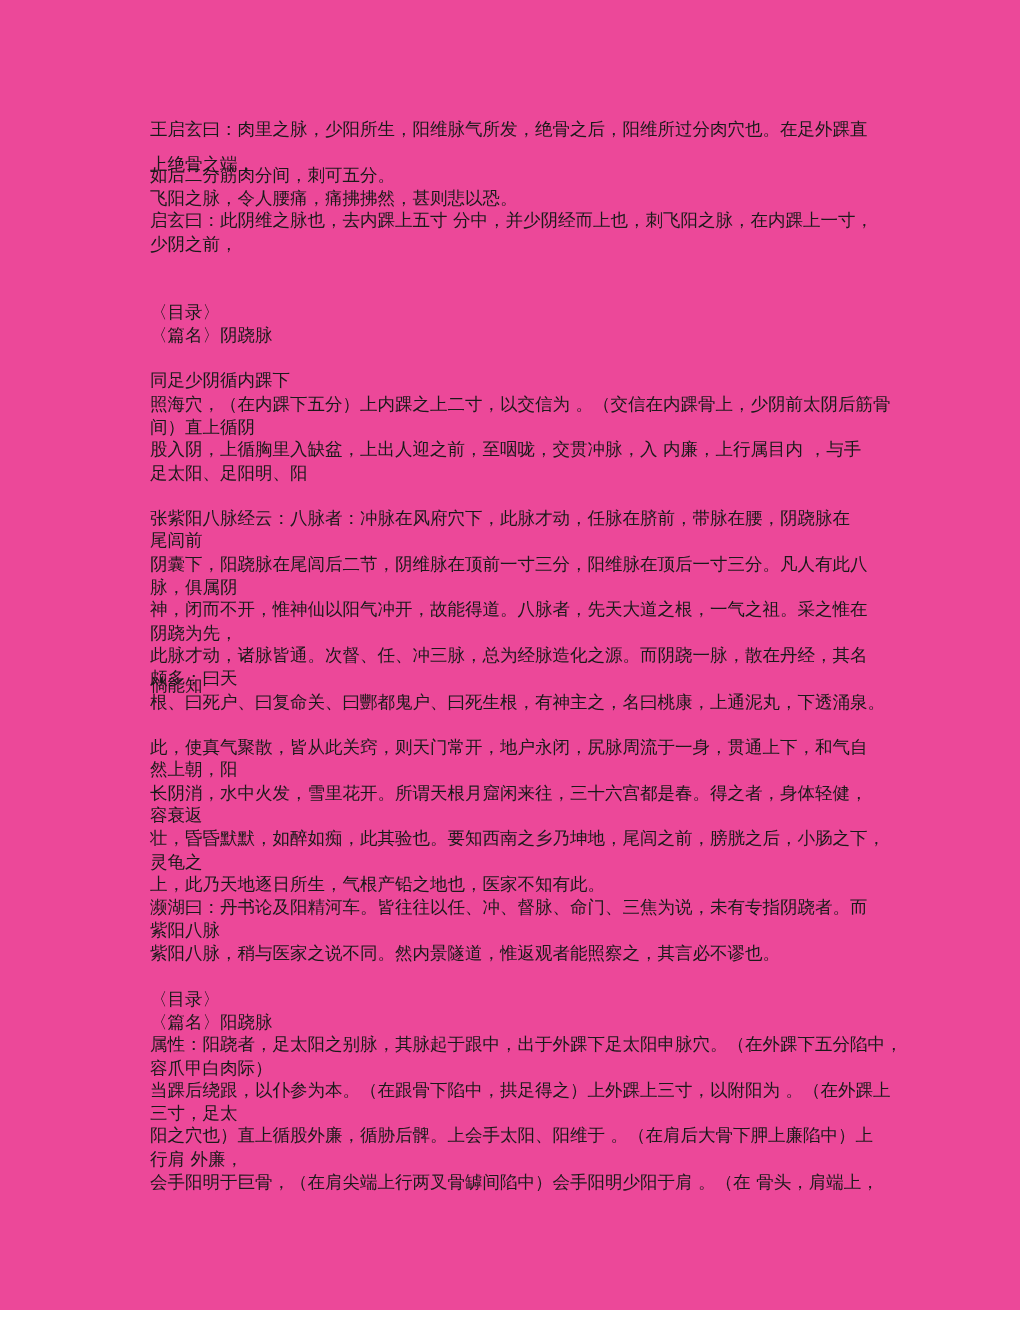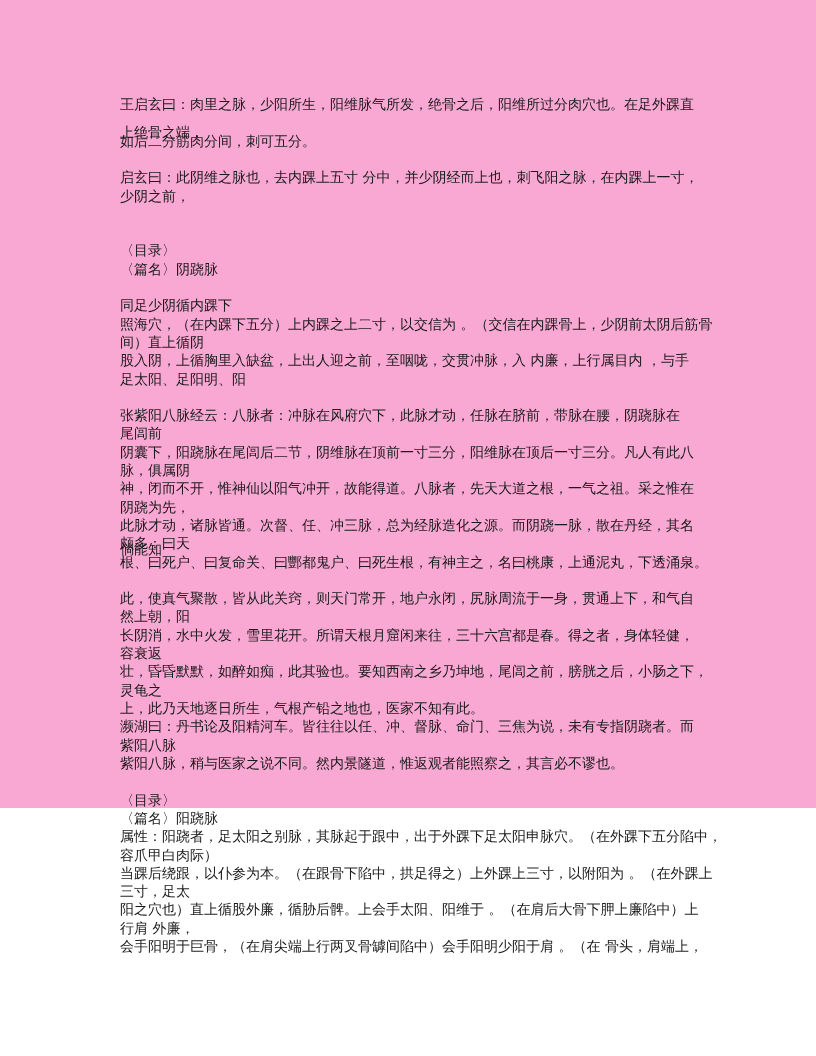--- a/index.html
+++ b/index.html
@@ -1,35 +1,36 @@
 <!DOCTYPE html>
 <html><head>
 <meta charset="utf-8">
 <style>
   html, body { margin: 0; padding: 0; background: #ffffff; }
   body { width: 816px; height: 1056px; position: relative; overflow: hidden; }
-  .page { position: absolute; left: 0; top: 0; width: 816px; height: 808px; background: #f9a8d4; }
+  .page { position: absolute; left: 0; top: 0; width: 816px; height: 1048px; background: #ec4899; }
   .line {
     position: absolute;
     left: 120px;
     white-space: nowrap;
     font-family: "DejaVu Serif", "Liberation Serif", serif;
     font-size: 14px;
     line-height: 18px;
     color: #1a1a1a;
     letter-spacing: 0px;
   }
 </style>
 </head>
 <body>
 
 <div class="page">
   <div class="line" style="top:95px">王启玄曰：肉里之脉，少阳所生，阳维脉气所发，绝骨之后，阳维所过分肉穴也。在足外踝直</div>
   <div class="line" style="top:123px">上绝骨之端，</div>
   <div class="line" style="top:132px">如后二分筋肉分间，刺可五分。</div>
+  <div class="line" style="top:150px">飞阳之脉，令人腰痛，痛拂拂然，甚则悲以恐。</div>
   <div class="line" style="top:168px">启玄曰：此阴维之脉也，去内踝上五寸 分中，并少阴经而上也，刺飞阳之脉，在内踝上一寸，</div>
   <div class="line" style="top:187px">少阴之前，</div>
   <div class="line" style="top:223px"></div>
   <div class="line" style="top:241px">〈目录〉</div>
   <div class="line" style="top:260px">〈篇名〉阴跷脉</div>
   <div class="line" style="top:296px">同足少阴循内踝下</div>
   <div class="line" style="top:315px">照海穴，（在内踝下五分）上内踝之上二寸，以交信为 。（交信在内踝骨上，少阴前太阴后筋骨</div>
   <div class="line" style="top:333px">间）直上循阴</div>
   <div class="line" style="top:351px">股入阴，上循胸里入缺盆，上出人迎之前，至咽咙，交贯冲脉，入 内廉，上行属目内 ，与手</div>
   <div class="line" style="top:370px">足太阳、足阳明、阳</div>

